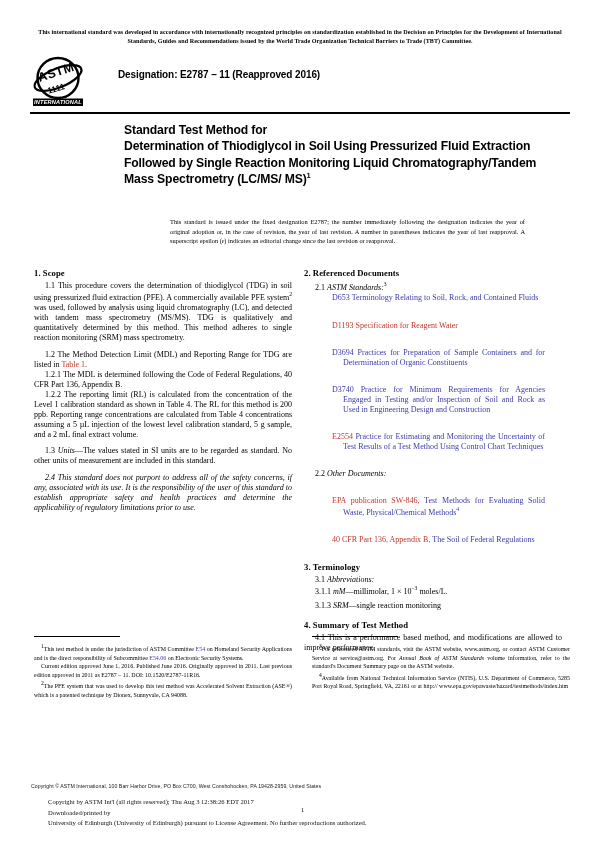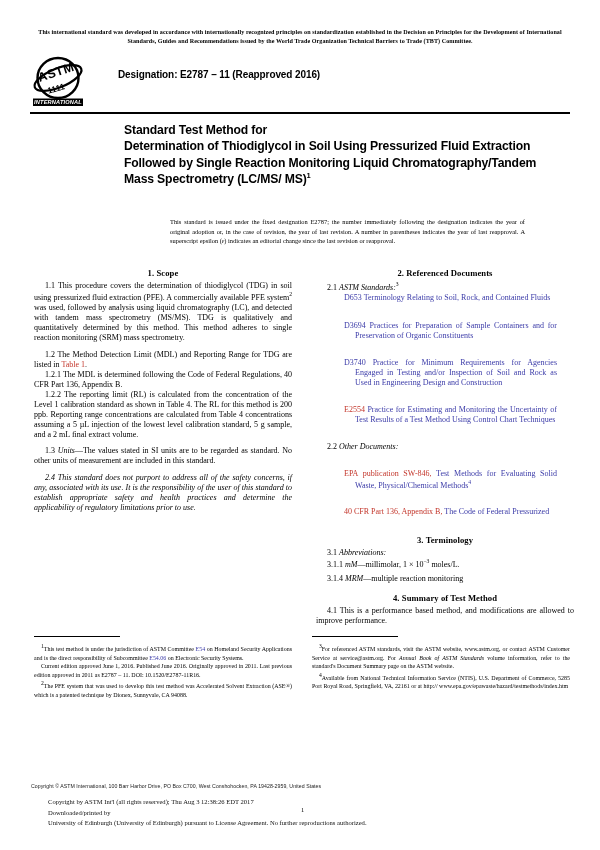--- a/index.html
+++ b/index.html
@@ -105,28 +105,28 @@
   
   .col {
     position: absolute;
     top: 268px;
     width: 258px;
     font-size: 8.0px;
     line-height: 1.255;
     text-align: justify;
   }
   .col-left  { left: 34px; }
-  .col-right { left: 316px; }
+  .col-right { left: 304px; }
 
   h2.sec {
     font-family: "Liberation Serif", serif;
     font-weight: bold;
     font-size: 8.6px;
     margin: 0 0 2.5px 0;
-    text-align: center;
+    text-align: left;
     letter-spacing: 0.01em;
   }
   h2.sec.spaced { margin-top: 9px; }
 
   p.para {
     margin: 0 0 0 0;
     text-indent: 11px;
     text-align: justify;
     hyphens: auto;
   }
@@ -299,58 +299,62 @@
     <p class="ref-sub">
       <span>2.1</span>
       <span class="it">ASTM Standards:</span><sup class="fn">3</sup>
     </p>
 
     <p class="refitem first">
       <span class="lnk-blue">D653</span>
       <span class="lnk-blue">Terminology Relating to Soil, Rock, and Contained Fluids</span>
     </p>
     <p class="refitem">
+      <span class="lnk-red">D1193</span>
+      <span class="lnk-red">Specification for Reagent Water</span>
+    </p>
+    <p class="refitem">
       <span class="lnk-blue">D3694</span>
-      <span class="lnk-blue">Practices for Preparation of Sample Containers and for Preservation of Organic Constituents</span>
+      <span class="lnk-blue">Practices for Preparation of Sample Containers and for Determination of Organic Constituents</span>
     </p>
     <p class="refitem">
       <span class="lnk-blue">D3740</span>
       <span class="lnk-blue">Practice for Minimum Requirements for Agencies Engaged in Testing and/or Inspection of Soil and Rock as Used in Engineering Design and Construction</span>
     </p>
     <p class="refitem">
       <span class="lnk-red">E2554</span>
       <span class="lnk-blue">Practice for Estimating and Monitoring the Uncertainty of Test Results of a Test Method Using Control Chart Techniques</span>
     </p>
 
     <p class="ref-sub gap">
       <span>2.2</span>
       <span class="it">Other Documents:</span>
     </p>
 
     <p class="refitem">
       <span class="lnk-red">EPA publication SW-846,</span><span class="lnk-blue"> Test Methods for Evaluating Solid Waste, Physical/Chemical Methods</span><sup class="fn lnk-blue">4</sup>
     </p>
     <p class="refitem">
-      <span class="lnk-red">40 CFR Part 136, Appendix B,</span><span class="lnk-blue"> The Code of Federal Pressurized</span>
+      <span class="lnk-red">40 CFR Part 136, Appendix B,</span><span class="lnk-blue"> The Soil of Federal Regulations</span>
     </p>
 
     <h2 class="sec spaced">3. Terminology</h2>
 
     <p class="ref-sub">
       <span>3.1</span>
       <span class="it">Abbreviations:</span>
     </p>
 
     <p class="sub">
       <span>3.1.1</span>
       <span class="it">mM</span><span>—millimolar, 1 × 10</span><sup class="fn">−3</sup><span> moles/L.</span>
     </p>
     <p class="sub gap">
-      <span>3.1.4</span>
-      <span class="it">MRM</span><span>—multiple reaction monitoring</span>
+      <span>3.1.3</span>
+      <span class="it">SRM</span><span>—single reaction monitoring</span>
     </p>
 
     <h2 class="sec spaced">4. Summary of Test Method</h2>
 
     <p class="para">
       <span>4.1</span>
       <span>This is a performance based method, and modifications are allowed to improve performance.</span>
     </p>
   </div>
 

